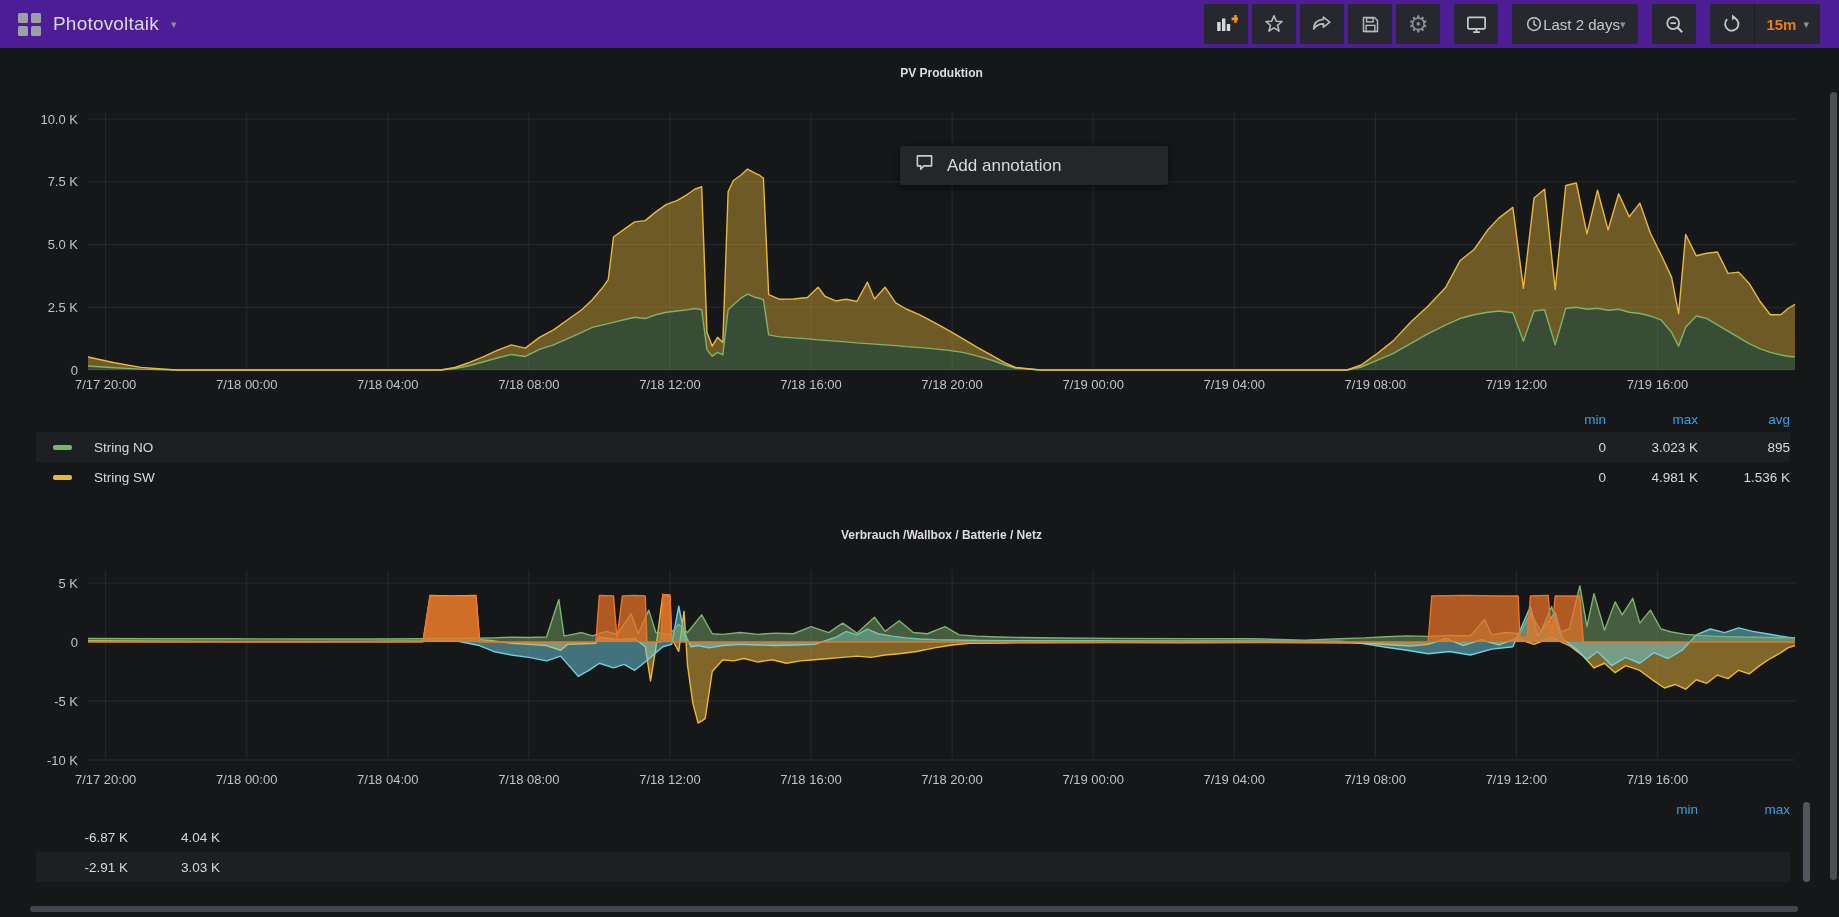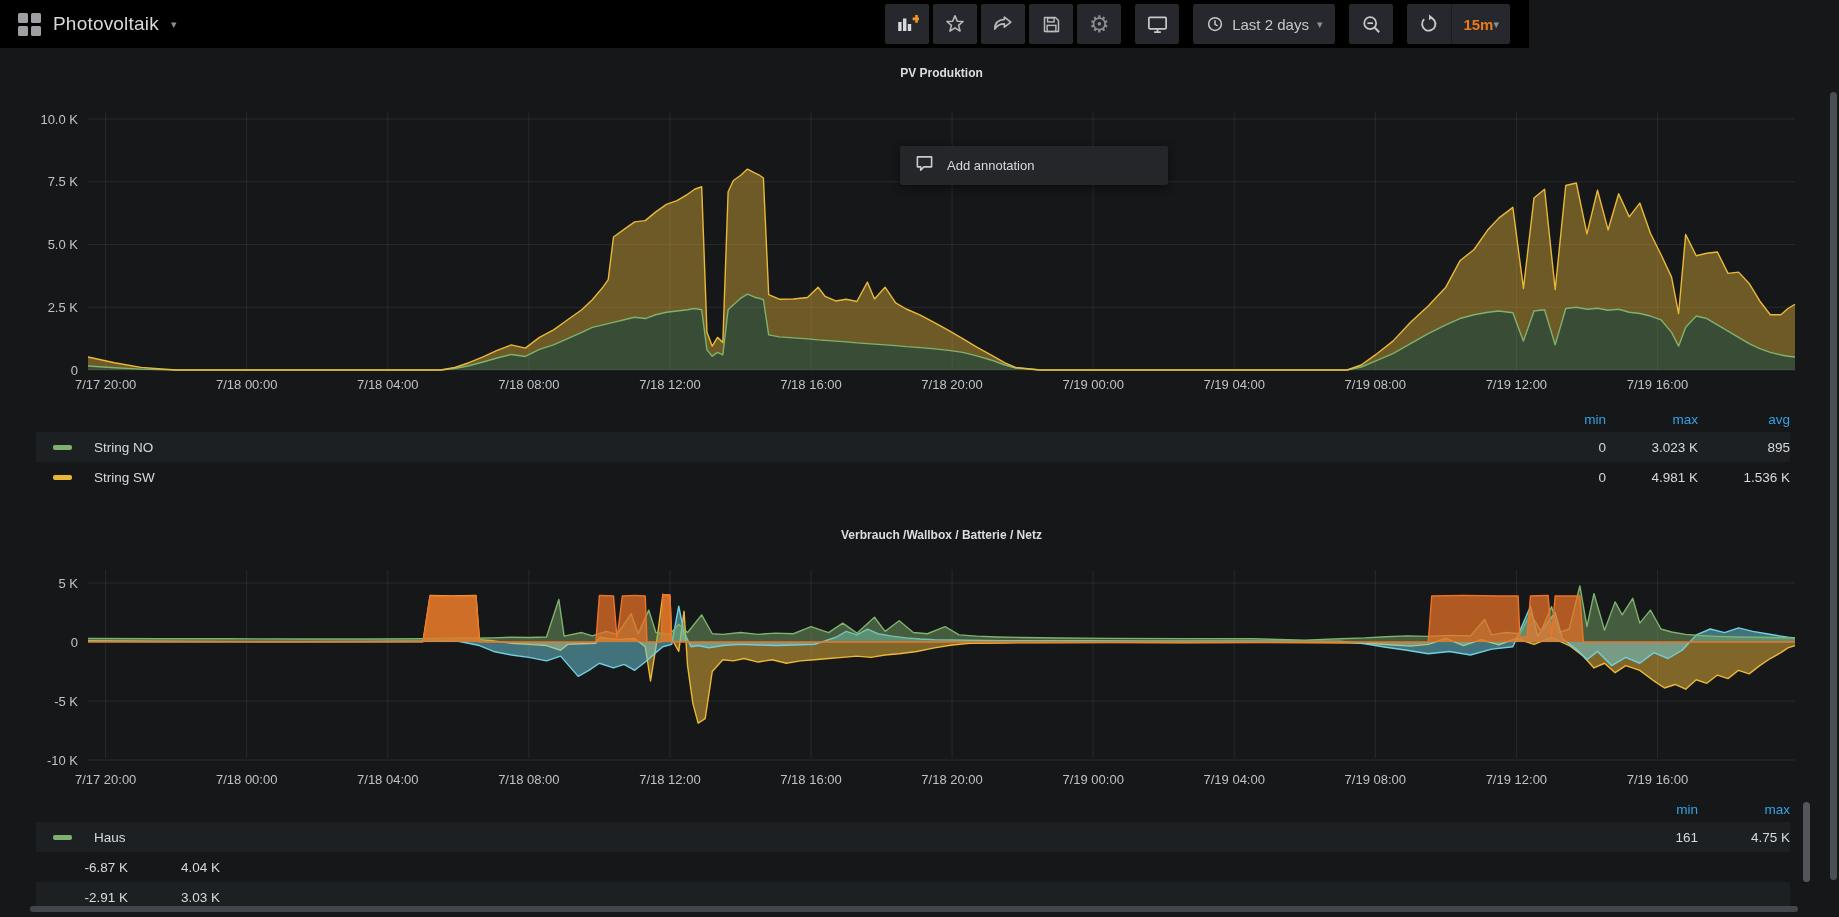--- a/index.html
+++ b/index.html
@@ -1,43 +1,43 @@
 <!DOCTYPE html>
 <html><head>
 <meta charset="utf-8">
 <style>
   html,body{margin:0;padding:0;background:#161719;width:1839px;height:917px;overflow:hidden;
     font-family:"Liberation Sans","DejaVu Sans",sans-serif;-webkit-font-smoothing:antialiased;}
-  .navbar{position:absolute;left:0;top:0;width:1529px;height:48px;background:#000000;display:flex;align-items:center;text-align:right;}
+  .navbar{position:absolute;left:0;top:0;width:1839px;height:48px;background:#4c1d95;display:flex;align-items:center;text-align:right;}
   .nav-left{display:flex;align-items:center;margin-left:18px;gap:12px;}
   .gridicon{display:grid;grid-template-columns:10px 10px;grid-template-rows:10px 10px;gap:3px;}
   .gridicon i{background:#9d9fa3;border-radius:1.5px;display:block;}
   .dash-title{color:#d8d9da;font-size:19px;letter-spacing:.2px;}
   .caret{color:#8d8f94;font-size:11px;line-height:1;}
   .nav-right{position:absolute;right:19px;top:4px;display:flex;align-items:center;gap:4px;}
   .grp-gap{width:6px;}
   .nb{height:40px;min-width:44px;background:#26282d;border-radius:2px;display:flex;align-items:center;justify-content:center;cursor:pointer;box-sizing:border-box;}
   .nb svg{display:block;}
   .nb .gear{color:#8b8d92;font-size:23px;line-height:1;}
-  .tp{padding:0 13px;gap:8px;color:#c7c8c9;font-size:15px;}
+  .tp{padding:0 13px;color:#c7c8c9;font-size:15px;}
   .refresh{padding:0;}
   .refresh .seg1{width:44px;height:40px;display:flex;align-items:center;justify-content:center;border-right:1px solid #1a1c1f;}
-  .refresh .seg2{display:flex;align-items:center;padding:0 11px;}
+  .refresh .seg2{display:flex;align-items:center;gap:7px;padding:0 11px;}
   .refresh .ival{color:#eb7b18;font-size:15px;font-weight:bold;}
   .panel-title{position:absolute;left:88px;width:1707px;text-align:center;color:#dcdde0;font-size:12px;font-weight:bold;}
   .chart-svg{position:absolute;left:0;}
   .legend{position:absolute;left:0;width:1822px;box-sizing:border-box;padding:0 32px 0 36px;font-size:13.5px;color:#d8d9da;}
   .lrow{display:flex;align-items:center;height:30px;}
   .lrow.lhead{height:26px;font-weight:normal;color:#33a2e5;}
   .lrow.hl{background:#1d2023;}
   .lname{display:flex;align-items:center;gap:22px;flex:1;padding-left:17px;}
   .swatch{width:19px;height:5px;border-radius:2px;display:inline-block;}
   .lcell{width:92px;text-align:right;}
   .annmenu{position:absolute;left:900px;top:146px;width:268px;height:39px;background:#242629;border-radius:2px;
-    display:flex;align-items:center;gap:13px;padding-left:15px;box-sizing:border-box;color:#d8d9da;font-size:13px;
+    display:flex;align-items:center;gap:13px;padding-left:15px;box-sizing:border-box;color:#d8d9da;font-size:17px;
     box-shadow:0 2px 8px rgba(0,0,0,.5);}
   .vscroll{position:absolute;left:1830px;top:92px;width:7px;height:788px;background:#4a4e55;border-radius:4px;}
   .legscroll{position:absolute;left:1803px;top:802px;width:7px;height:80px;background:#53565c;border-radius:4px;}
   .hscroll{position:absolute;left:30px;top:906px;width:1768px;height:6px;background:#4a4e55;border-radius:3px;opacity:.85;}
 </style>
 </head>
 <body>
 
 <div class="navbar">
   <div class="nav-left">
@@ -253,28 +253,20 @@
       <path d="M88,86L88,86L423.051652892562,86L430.1053719008264,39.98000000000002L451.26652892561987,40.57000000000005L475.95454545454544,39.98000000000002L479.48140495867773,86L595.8677685950413,86L599.3946280991736,39.389999999999986L613.5020661157025,39.98000000000002L617.0289256198347,82.46000000000004L622.319214876033,39.98000000000002L634.6632231404959,39.389999999999986L645.2438016528927,39.98000000000002L647.0072314049587,86L661.1146694214876,86L662.8780991735538,38.799999999999955L669.9318181818182,38.799999999999955L671.6952479338844,86L1428.206611570248,86L1431.7334710743803,39.98000000000002L1463.4752066115702,39.389999999999986L1498.7438016528927,39.98000000000002L1518.1415289256197,39.98000000000002L1519.904958677686,81.27999999999997L1526.9586776859503,81.27999999999997L1530.4855371900828,39.98000000000002L1548.1198347107438,39.389999999999986L1551.646694214876,80.10000000000002L1555.1735537190082,39.98000000000002L1579.8615702479337,39.98000000000002L1583.3884297520663,86L1795,86L1795,86Z" fill="#ed7327" fill-opacity="0.72" stroke="none"></path>
       <path d="M88,86L423.051652892562,86L430.1053719008264,39.98000000000002L451.26652892561987,40.57000000000005L475.95454545454544,39.98000000000002L479.48140495867773,86L595.8677685950413,86L599.3946280991736,39.389999999999986L613.5020661157025,39.98000000000002L617.0289256198347,82.46000000000004L622.319214876033,39.98000000000002L634.6632231404959,39.389999999999986L645.2438016528927,39.98000000000002L647.0072314049587,86L661.1146694214876,86L662.8780991735538,38.799999999999955L669.9318181818182,38.799999999999955L671.6952479338844,86L1428.206611570248,86L1431.7334710743803,39.98000000000002L1463.4752066115702,39.389999999999986L1498.7438016528927,39.98000000000002L1518.1415289256197,39.98000000000002L1519.904958677686,81.27999999999997L1526.9586776859503,81.27999999999997L1530.4855371900828,39.98000000000002L1548.1198347107438,39.389999999999986L1551.646694214876,80.10000000000002L1555.1735537190082,39.98000000000002L1579.8615702479337,39.98000000000002L1583.3884297520663,86L1795,86" fill="none" stroke="#ed7327" stroke-width="1.4" stroke-linejoin="round"></path>
     </g>
   </svg>
 <div class="legend" style="top:796px;" id="legend1">
     <div class="lrow lhead">
       <span class="lname"></span>
       <span class="lcell">min</span>
       <span class="lcell">max</span>
     </div>
-    <div class="lrow hl">
-      <span class="lname">
-        <span class="swatch" style="background: rgb(126, 178, 109);"></span>
-        <span>Haus</span>
-      </span>
-      <span class="lcell">161</span>
-      <span class="lcell">4.75 K</span>
-    </div>
     <div class="lrow">
       <span class="lcell">-6.87 K</span>
       <span class="lcell">4.04 K</span>
     </div>
     <div class="lrow hl">
       <span class="lcell">-2.91 K</span>
       <span class="lcell">3.03 K</span>
     </div>
   </div>
 

